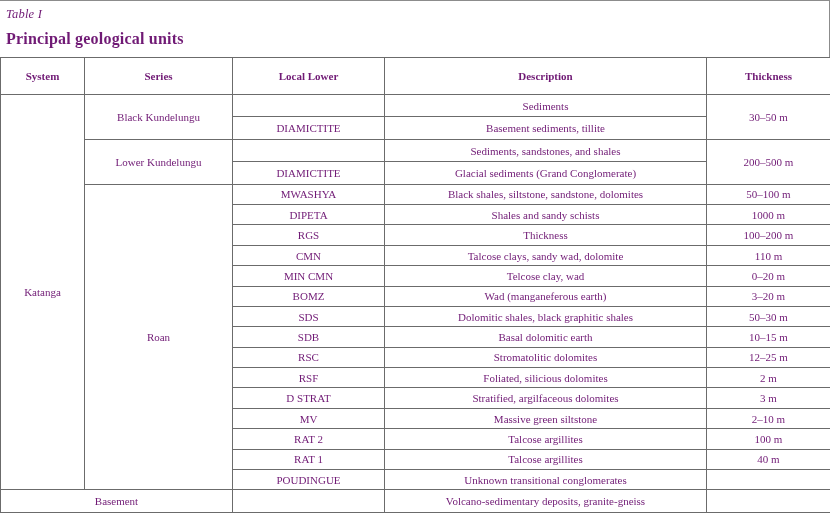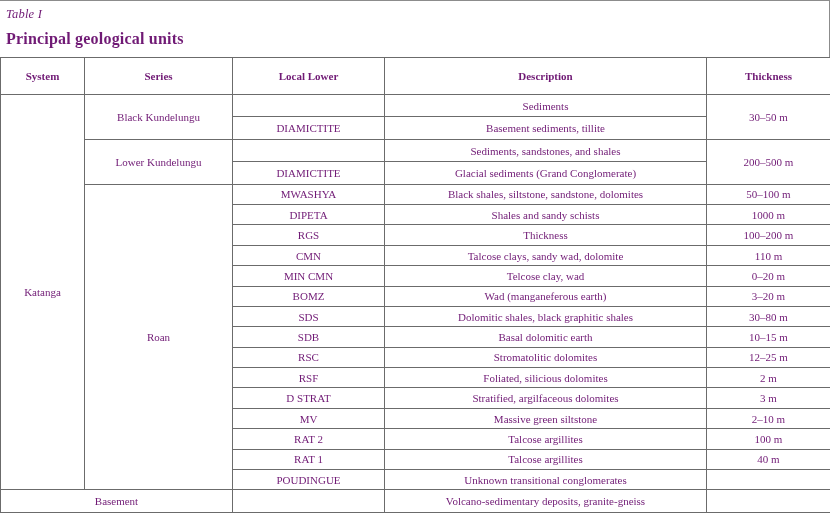--- a/index.html
+++ b/index.html
@@ -127,21 +127,21 @@
         <td class="tm">0–20 m</td>
       </tr>
       <tr>
         <td>BOMZ</td>
         <td>Wad (manganeferous earth)</td>
         <td class="tm">3–20 m</td>
       </tr>
       <tr>
         <td>SDS</td>
         <td>Dolomitic shales, black graphitic shales</td>
-        <td class="tm">30–80 m</td>
+        <td class="tm">50–30 m</td>
       </tr>
       <tr>
         <td>SDB</td>
         <td>Basal dolomitic earth</td>
         <td class="tm">10–15 m</td>
       </tr>
       <tr>
         <td>RSC</td>
         <td>Stromatolitic dolomites</td>
         <td class="tm">12–25 m</td>

